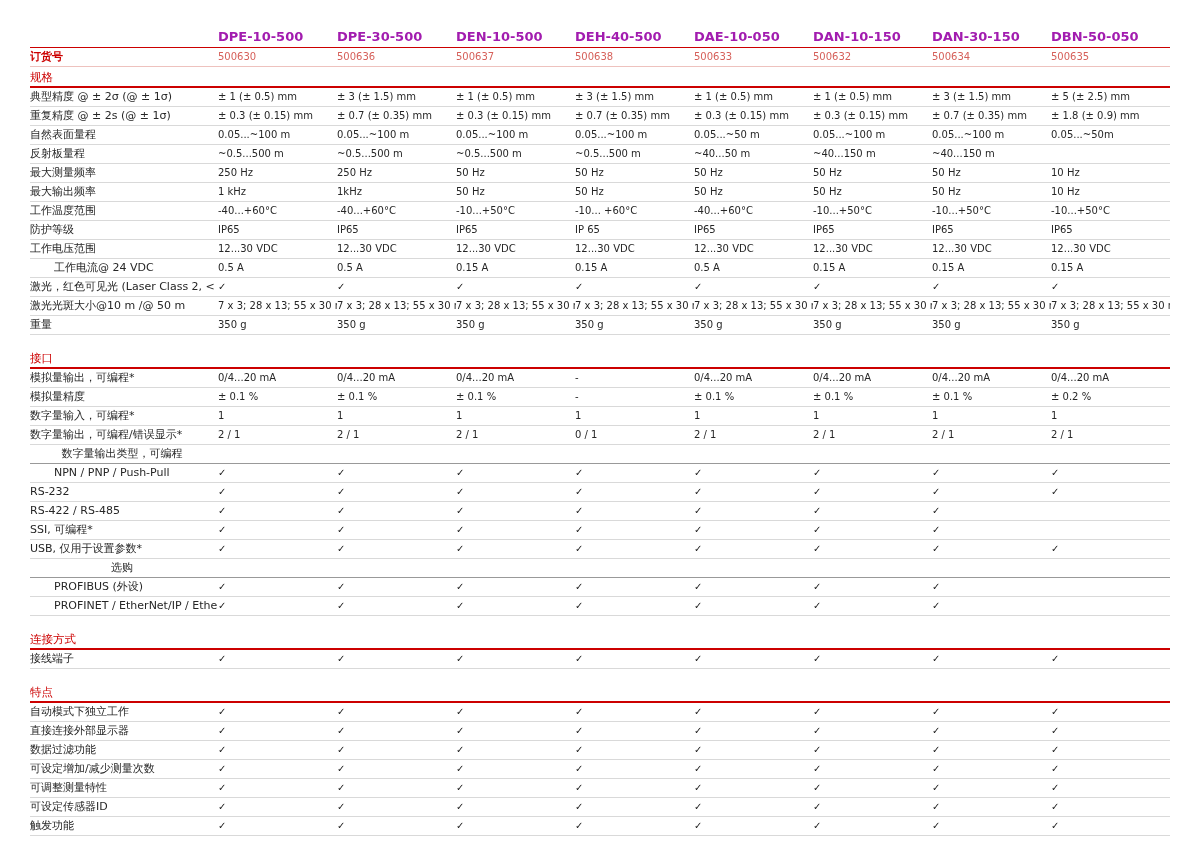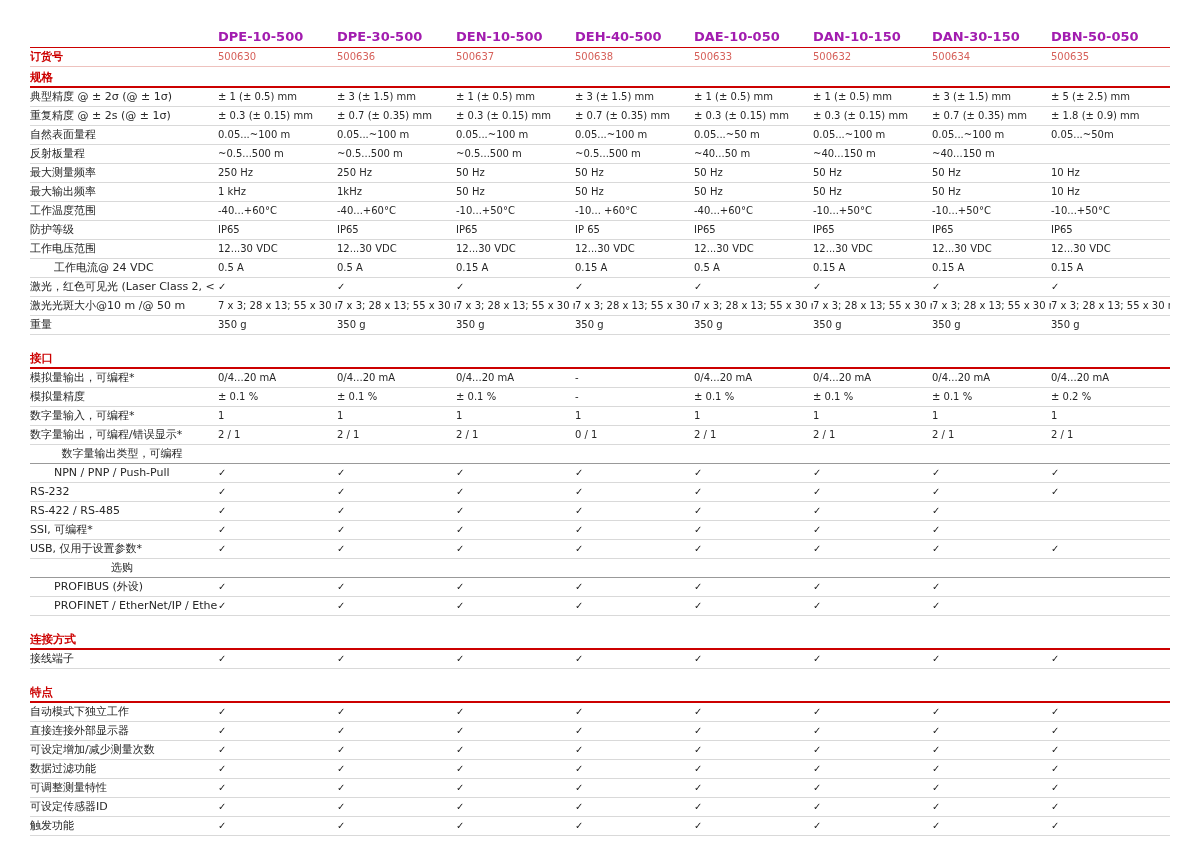--- a/index.html
+++ b/index.html
@@ -8,21 +8,21 @@
   table{border-collapse:collapse;table-layout:fixed;width:1140px;}
   td{font-size:10px;line-height:14px;padding:2px 4px 2px 0;vertical-align:bottom;
      white-space:nowrap;overflow:hidden;}
   td.lbl{font-size:11px;}
   td.indent{padding-left:24px;}
   tr.product-row td{border-bottom:1px solid #cc0000;font-weight:bold;font-size:13px;
      color:#a21caf;padding-top:6px;padding-bottom:3px;}
   tr.order-row td{border-bottom:1px solid #eec2be;}
   tr.order-row td.lbl{color:#cc0000;font-weight:bold;margin-top:31px;}
   tr.order-row td.val{color:#d6605a;}
-  tr.section-row td{border-bottom:2px solid #cc0000;color:#cc0000;font-weight:bold;
+  tr.section-row td{border-bottom:2px solid #cc0000;color:#cc0000;font-weight:normal;
      font-size:11.5px;padding-top:16px;padding-bottom:2px;}
   tr.section-row.first td{padding-top:3px;}
   tr.data-row td{border-bottom:1px solid #d9d9d9;}
   tr.subheader-row td{border-bottom:1px solid #999999;text-align:center;}
   td.check{color:#222222;}
 </style>
 </head>
 <body>
 
 <div class="wrap">
@@ -386,32 +386,32 @@
           <td class="val check">✓</td>
           <td class="val check">✓</td>
           <td class="val check">✓</td>
           <td class="val check">✓</td>
           <td class="val check">✓</td>
           <td class="val check">✓</td>
           <td class="val check">✓</td>
           <td class="val check">✓</td>
         </tr>
         <tr class="data-row">
+          <td class="lbl">数据过滤功能</td>
+          <td class="val check">✓</td>
+          <td class="val check">✓</td>
+          <td class="val check">✓</td>
+          <td class="val check">✓</td>
+          <td class="val check">✓</td>
+          <td class="val check">✓</td>
+          <td class="val check">✓</td>
+          <td class="val check">✓</td>
+        </tr>
+        <tr class="data-row">
           <td class="lbl">可设定增加/减少测量次数</td>
-          <td class="val check">✓</td>
-          <td class="val check">✓</td>
-          <td class="val check">✓</td>
-          <td class="val check">✓</td>
-          <td class="val check">✓</td>
-          <td class="val check">✓</td>
-          <td class="val check">✓</td>
-          <td class="val check">✓</td>
-        </tr>
-        <tr class="data-row">
-          <td class="lbl">数据过滤功能</td>
           <td class="val check">✓</td>
           <td class="val check">✓</td>
           <td class="val check">✓</td>
           <td class="val check">✓</td>
           <td class="val check">✓</td>
           <td class="val check">✓</td>
           <td class="val check">✓</td>
           <td class="val check">✓</td>
         </tr>
         <tr class="data-row">

